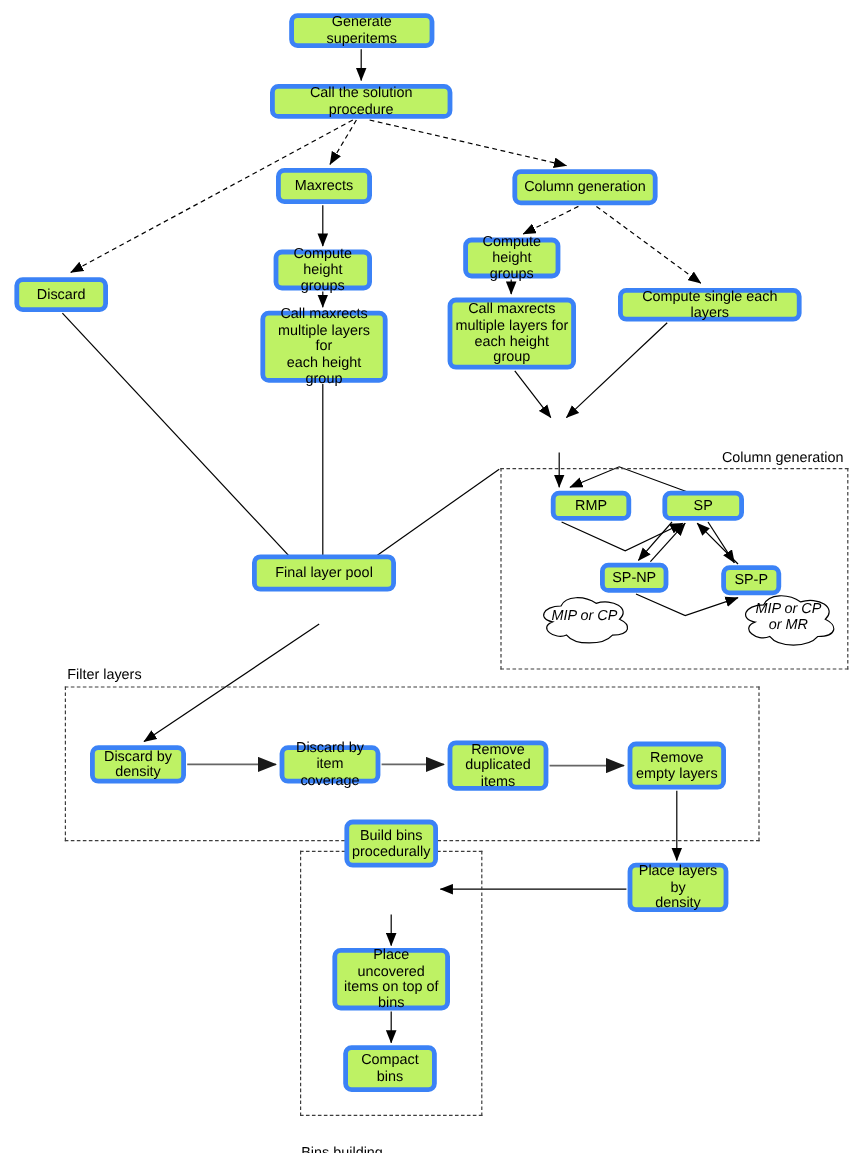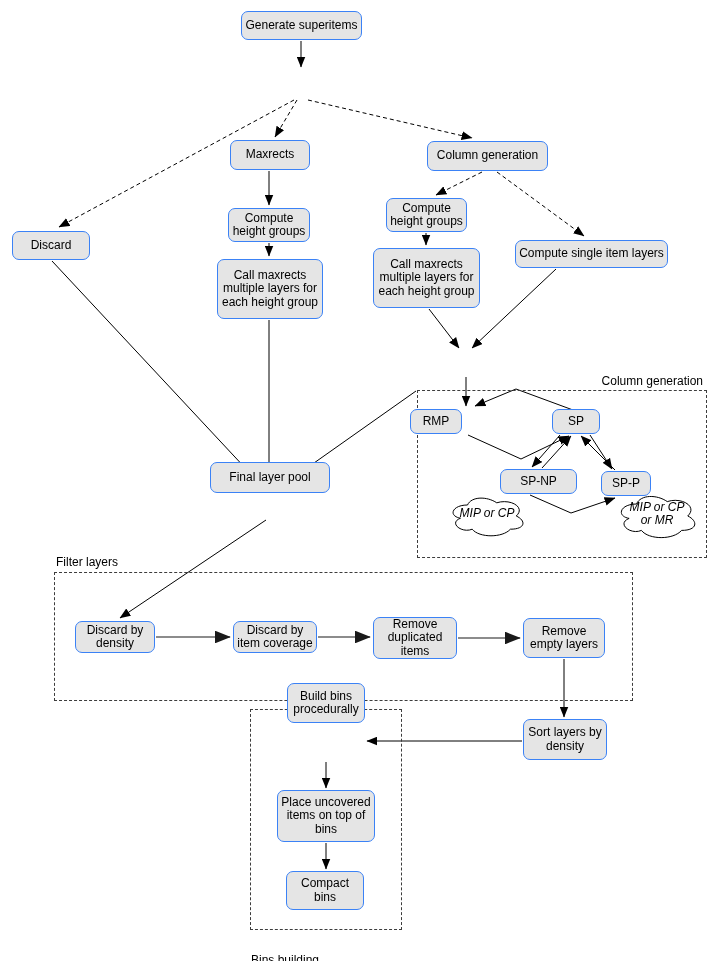--- a/index.html
+++ b/index.html
@@ -4,21 +4,21 @@
 <style>
   html,body{margin:0;padding:0;background:#fff;}
   .canvas{
     position:relative;width:717px;height:961px;background:#ffffff;
     font-family:"Liberation Sans",sans-serif;font-size:12px;color:#000;
     overflow:hidden;
   }
   svg.edges{position:absolute;left:0;top:0;width:717px;height:961px;}
   .node{
     position:absolute;box-sizing:border-box;
-    border:1px solid #3b82f6;border-radius:7px;background:#e5e5e5;
+    border:4px solid #3b82f6;border-radius:7px;background:#bef264;
     display:flex;align-items:center;justify-content:center;
     text-align:center;white-space:pre-line;line-height:1.12;
     padding:1px 2px;
   }
   .groupbox{
     position:absolute;box-sizing:border-box;
     border:1px dashed #3d3d3d;background:transparent;
   }
   .grouplabel{position:absolute;white-space:nowrap;}
   .cloudlabel{position:absolute;text-align:center;white-space:pre-line;line-height:1.12;font-style:italic;}
@@ -86,49 +86,50 @@
   <div class="groupbox" style="left:417px;top:390px;width:290px;height:168px"></div>
   <div class="grouplabel" style="left:553px;top:374px;width:150px;text-align:right">Column generation</div>
 
   <div class="groupbox" style="left:54px;top:572px;width:579px;height:129px"></div>
   <div class="grouplabel" style="left:56px;top:555px">Filter layers</div>
 
   <div class="groupbox" style="left:250px;top:709px;width:152px;height:221px"></div>
   <div class="grouplabel" style="left:251px;top:953px">Bins building</div>
 
   <div class="node" style="left:241px;top:11px;width:121px;height:29px">Generate superitems</div>
+  <div class="node" style="left:225px;top:70px;width:152px;height:29px">Call the solution procedure</div>
   <div class="node" style="left:230px;top:140px;width:80px;height:30px">Maxrects</div>
   <div class="node" style="left:427px;top:141px;width:121px;height:30px">Column generation</div>
   <div class="node" style="left:12px;top:231px;width:78px;height:29px">Discard</div>
   <div class="node" style="left:228px;top:208px;width:82px;height:34px">Compute
 height groups</div>
   <div class="node" style="left:217px;top:259px;width:106px;height:60px">Call maxrects
 multiple layers for
 each height group</div>
   <div class="node" style="left:386px;top:198px;width:81px;height:34px">Compute
 height groups</div>
   <div class="node" style="left:373px;top:248px;width:107px;height:60px">Call maxrects
 multiple layers for
 each height group</div>
-  <div class="node" style="left:515px;top:240px;width:153px;height:28px">Compute single item layers</div>
-  <div class="node" style="left:410px;top:409px;width:52px;height:25px">RMP</div>
-  <div class="node" style="left:552px;top:409px;width:48px;height:25px">SP</div>
-  <div class="node" style="left:500px;top:469px;width:77px;height:25px">SP-NP</div>
+  <div class="node" style="left:515px;top:240px;width:153px;height:28px">Compute single each layers</div>
+  <div class="node" style="left:459px;top:409px;width:67px;height:25px">RMP</div>
+  <div class="node" style="left:552px;top:409px;width:68px;height:25px">SP</div>
+  <div class="node" style="left:500px;top:469px;width:57px;height:25px">SP-NP</div>
   <div class="node" style="left:601px;top:471px;width:50px;height:25px">SP-P</div>
   <div class="node" style="left:210px;top:462px;width:120px;height:31px">Final layer pool</div>
   <div class="node" style="left:75px;top:621px;width:80px;height:32px">Discard by
 density</div>
   <div class="node" style="left:233px;top:621px;width:84px;height:32px">Discard by
 item coverage</div>
   <div class="node" style="left:373px;top:617px;width:84px;height:42px">Remove
 duplicated
 items</div>
   <div class="node" style="left:523px;top:618px;width:82px;height:40px">Remove
 empty layers</div>
-  <div class="node" style="left:523px;top:719px;width:84px;height:41px">Sort layers by
+  <div class="node" style="left:523px;top:719px;width:84px;height:41px">Place layers by
 density</div>
   <div class="node" style="left:287px;top:683px;width:78px;height:40px">Build bins
 procedurally</div>
   <div class="node" style="left:286px;top:871px;width:78px;height:39px">Compact bins</div>
   <div class="node" style="left:277px;top:790px;width:98px;height:52px">Place uncovered
 items on top of
 bins</div>
 
   <div class="cloudlabel" style="left:448px;top:507px;width:78px">MIP or CP</div>
   <div class="cloudlabel" style="left:616px;top:501px;width:82px">MIP or CP

